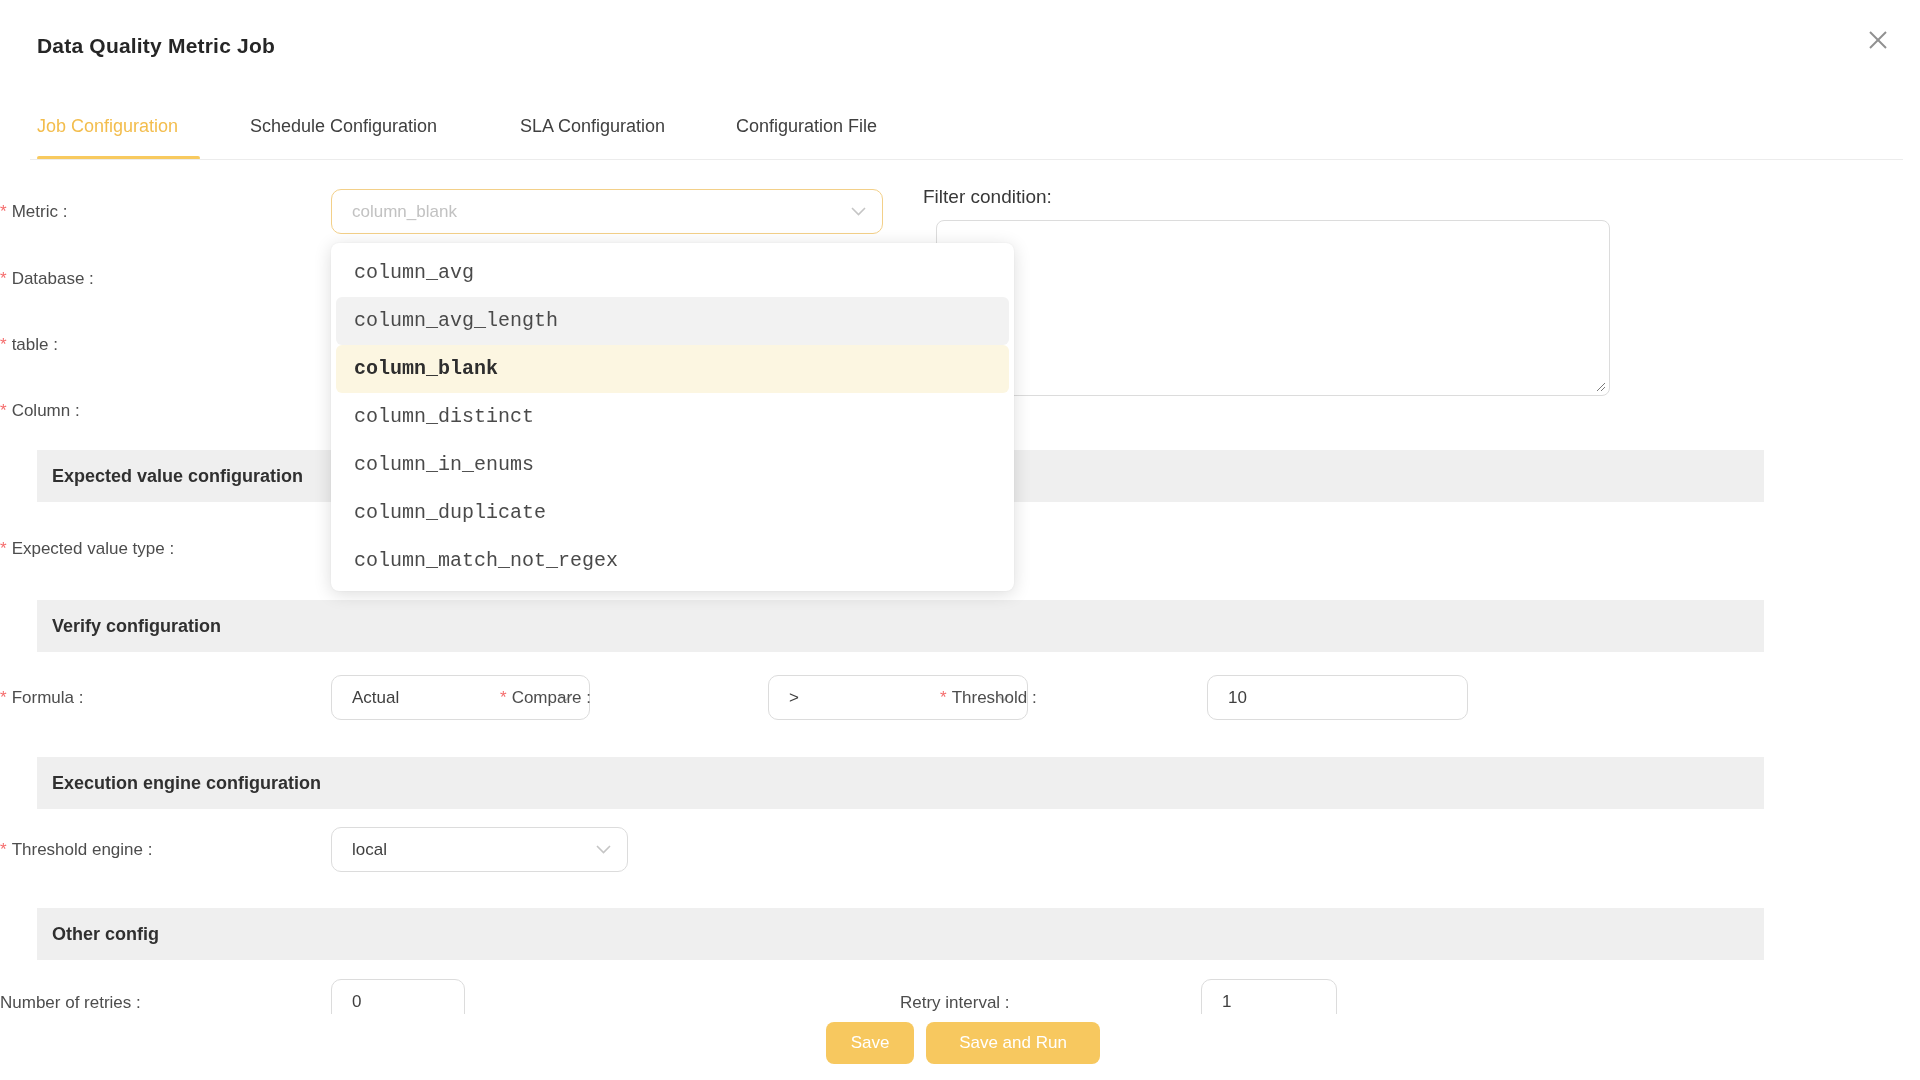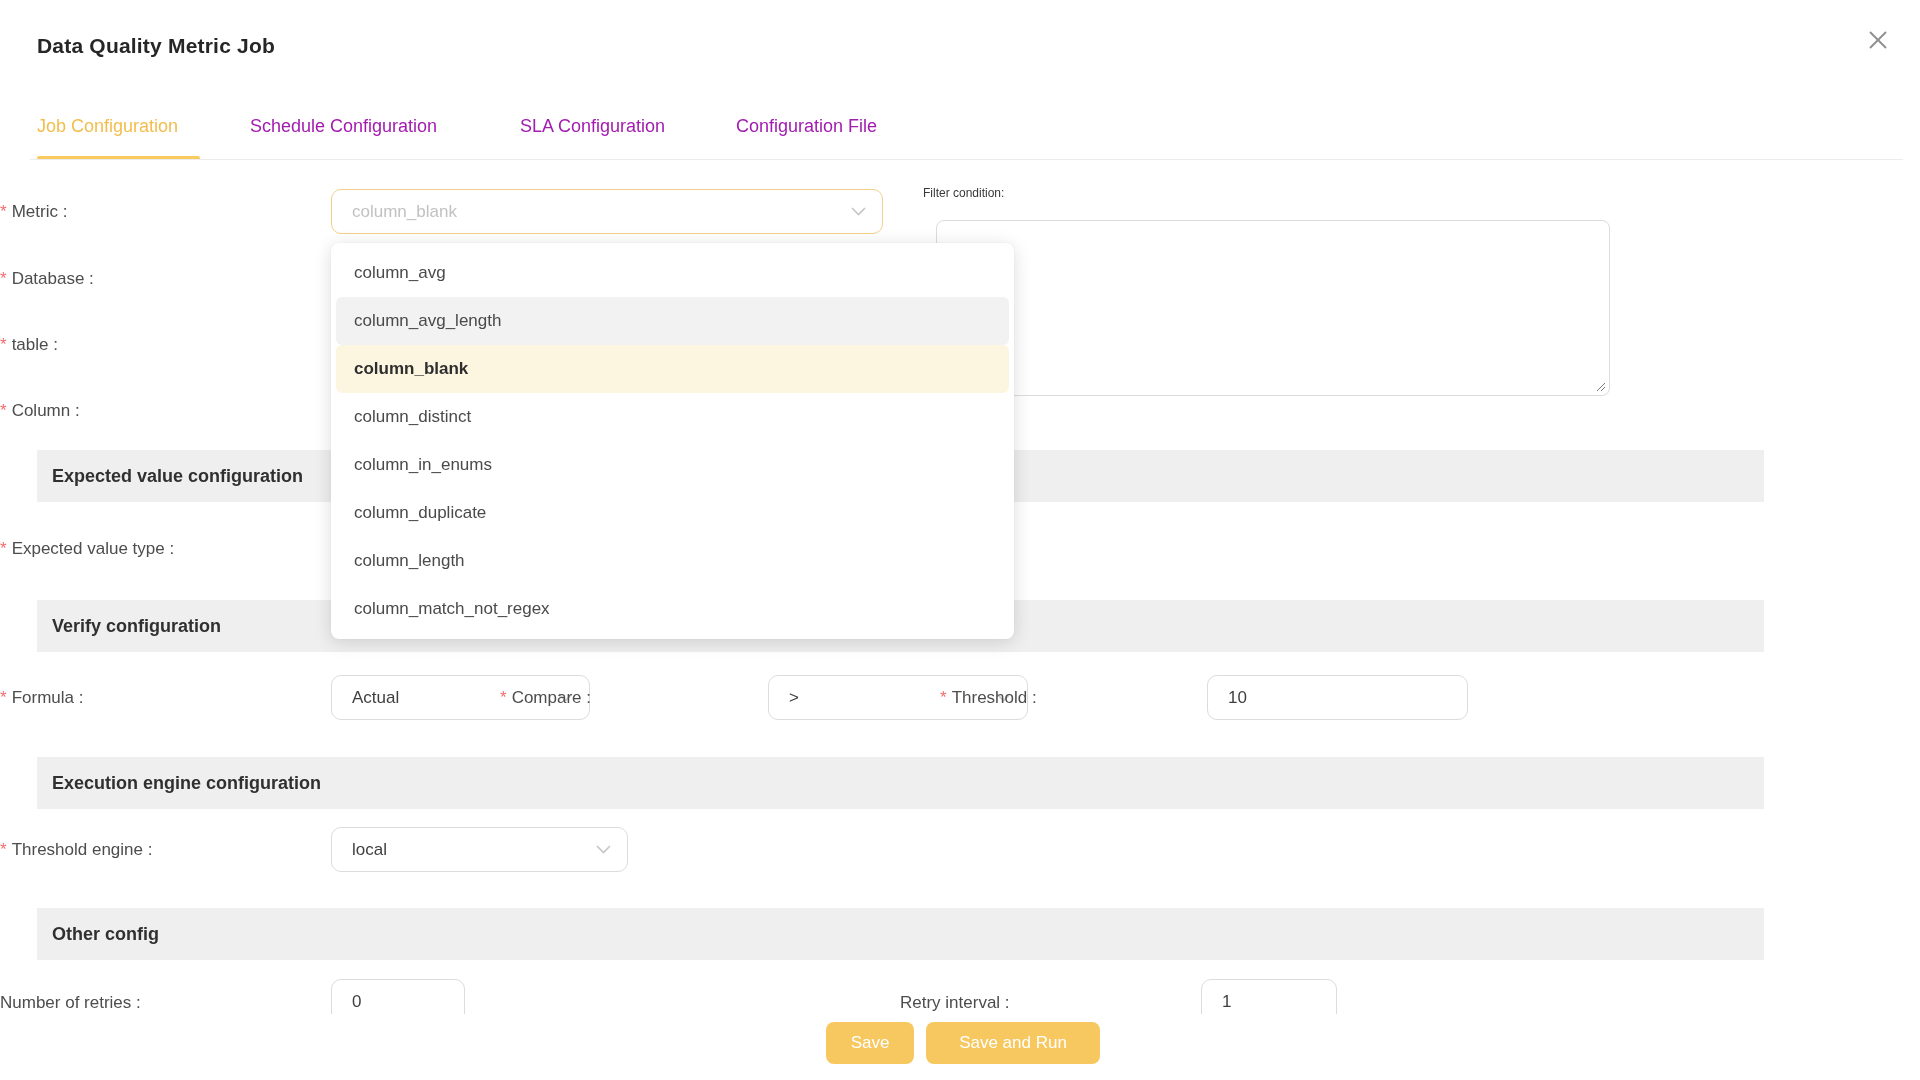--- a/index.html
+++ b/index.html
@@ -5,45 +5,45 @@
   * { margin:0; padding:0; box-sizing:border-box; }
   html,body { width:1920px; height:1080px; background:#fff; overflow:hidden;
               font-family:"Liberation Sans","DejaVu Sans",sans-serif; }
   .page { position:relative; width:1920px; height:884px; background:#fff;border-radius:19px; }
 
   
   .title { position:absolute; left:37px; top:34px; font-size:21px; font-weight:700; color:#262626; letter-spacing:.2px; }
   .close-btn { position:absolute; left:1863px; top:26px; width:30px; height:30px; cursor:pointer; background:none; border:none; }
 
   
-  .tab { position:absolute; top:116px; font-size:18px; color:#a21caf; cursor:pointer; white-space:nowrap; }
+  .tab { position:absolute; top:116px; font-size:18px; color:#404040; cursor:pointer; white-space:nowrap; }
   .tab.active { color:#f3bd4d; }
   .tab-underline { position:absolute; left:37px; top:156px; width:163px; height:4px; background:#f8ca5f; border-radius:2px; }
   .tab-divider { position:absolute; left:30px; top:159px; width:1873px; height:1px; background:#ececec; }
 
   
   .flabel { position:absolute; height:45px; line-height:45px; font-size:17px; color:#4d4d4d; white-space:nowrap; }
   .req { color:#f56c6c; margin-right:5px; font-size:17px; }
   .select, .tinput { position:absolute; height:45px; background:#fff; border:1px solid #dcdcdc; border-radius:10px; display:flex; align-items:center; padding:0 16px 0 20px; font-size:17px; color:#3f3f3f; }
   .select { justify-content:space-between; cursor:pointer; }
   .select.focused { border-color:#f3d089; }
   .placeholder { color:#c2c2c2; }
   .chev { flex:0 0 auto; }
 
   
   .section-bar { position:absolute; left:37px; width:1727px; height:52px; background:#efefef; line-height:52px; padding-left:15px; font-size:18px; font-weight:700; color:#303030; }
 
   
-  .flabel-plain { position:absolute; font-size:12px; color:#383838; white-space:nowrap; }
+  .flabel-plain { position:absolute; font-size:19px; color:#383838; white-space:nowrap; }
   .tarea { position:absolute; left:936px; top:220px; width:674px; height:176px; border:1px solid #dcdcdc; border-radius:8px; background:#fff; }
   .tarea .resize-handle { position:absolute; right:3px; bottom:3px; }
 
   
   .dropdown { position:absolute; left:331px; top:243px; width:683px; background:#fff; border-radius:8px; box-shadow:0 3px 18px rgba(0,0,0,.14), 0 0 2px rgba(0,0,0,.06); padding:6px 0; z-index:20; }
-  .dd-item { height:48px; line-height:48px; margin:0 5px; padding-left:18px; border-radius:6px; font-size:17px; color:#4a4a4a; cursor:pointer; white-space:nowrap; }
+  .dd-item { height:48px; line-height:48px; margin:0 5px; padding-left:18px; border-radius:6px; font-size:20px; color:#4a4a4a; cursor:pointer; white-space:nowrap;font-family:Liberation Mono, monospace; }
   .dd-item.hover { background:#f2f2f2; }
   .dd-item.selected { background:#fcf6e1; font-weight:700; color:#2e2e2e; }
 
   
   .footer { position:absolute; left:0; top:1014px; width:1920px; height:66px; background:#fff; z-index:10; }
   .btn { position:absolute; top:8px; height:42px; border:none; border-radius:8px; background:#f7c85f; color:#fff; font-size:17px; font-family:inherit; cursor:pointer; }
   .btn-save { left:826px; width:88px; }
   .btn-save-run { left:926px; width:174px; }
 </style>
 </head>
@@ -158,17 +158,16 @@
     <button class="btn btn-save-run">Save and Run</button>
   </div>
 
   <div class="dropdown">
       <div class="dd-item">column_avg</div>
       <div class="dd-item hover">column_avg_length</div>
       <div class="dd-item selected">column_blank</div>
       <div class="dd-item">column_distinct</div>
       <div class="dd-item">column_in_enums</div>
       <div class="dd-item">column_duplicate</div>
-      <div class="dd-item">column_length</div>
       <div class="dd-item">column_match_not_regex</div>
     </div>
 
 </div>
 
 </body></html>

